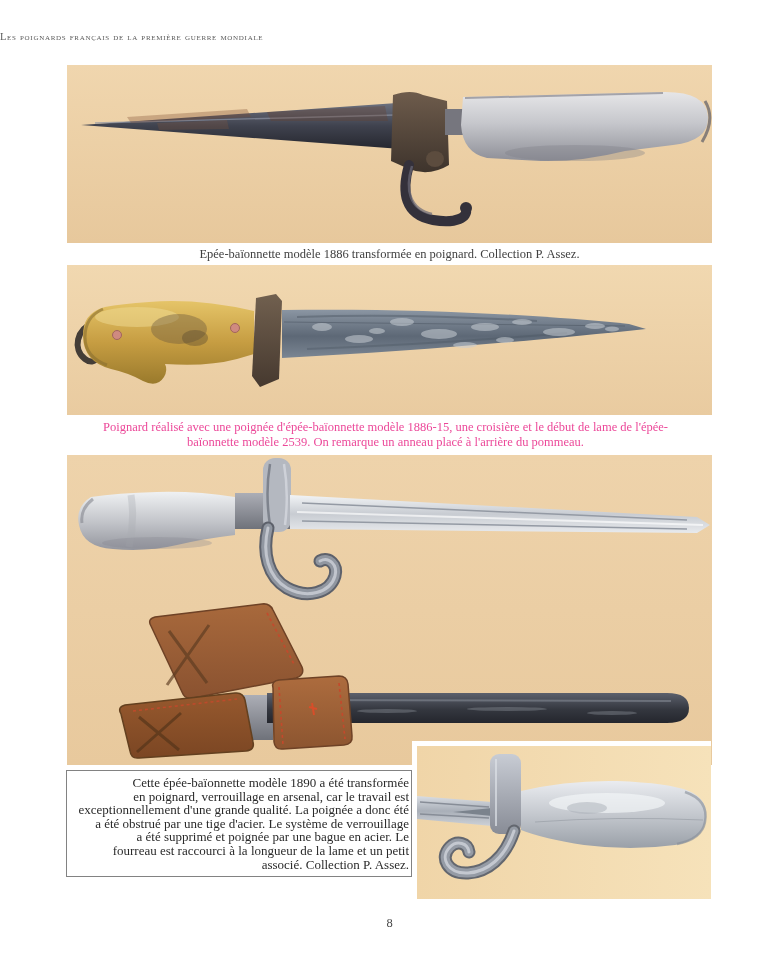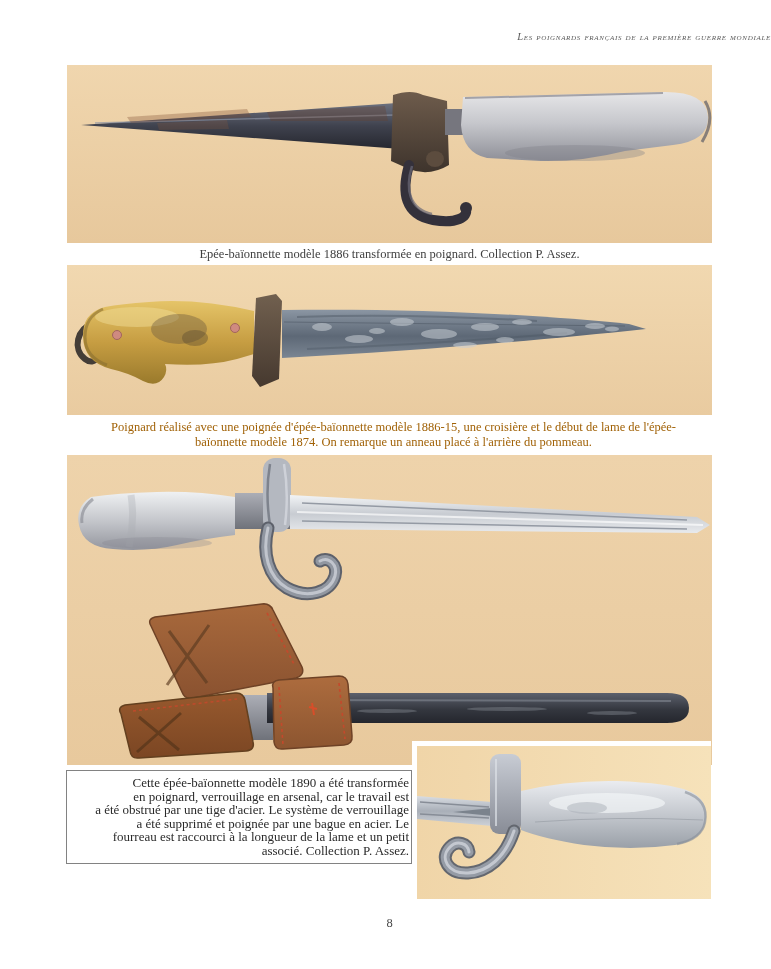--- a/index.html
+++ b/index.html
@@ -1,35 +1,35 @@
 <!DOCTYPE html>
 <html><head>
 <meta charset="utf-8">
 <style>
   html,body { margin:0; padding:0; background:#ffffff; }
   .page {
     position:relative; width:771px; height:969px; background:#ffffff;
     font-family:"Liberation Serif", serif; color:#2f2f2f; overflow:hidden;
   }
   .running-header {
-    position:absolute; top:31px; left:0; width:100%; text-align:right;
-    font-style:italic; font-variant:small-caps; font-size:10.5px;
+    position:absolute; top:31px; left:0; width:100%; text-align:left;
+    font-variant:small-caps; font-size:10.5px;
     letter-spacing:0.7px; color:#5a5a5a;
   }
   .photo { position:absolute; left:67px; line-height:0; }
   .photo1 { top:65px; }
   .photo2 { top:265px; }
   .photo3 { top:455px; }
   .caption1 {
     position:absolute; top:247px; left:67px; width:645px; text-align:center;
     font-size:12.5px; color:#404040;
   }
   .caption2 {
-    position:absolute; top:420px; left:48px; width:691px; text-align:center;
-    font-size:12.5px; line-height:15px; color:#a16207;
+    position:absolute; top:420px; left:40px; width:691px; text-align:center;
+    font-size:12.5px; line-height:15px; color:#ec4899;
   }
   .inset-frame {
     position:absolute; left:412px; top:741px; line-height:0;
     border-left:5px solid #ffffff; border-top:5px solid #ffffff;
   }
   .note-box {
     position:absolute; left:66px; top:770px; width:346px; box-sizing:border-box;
     border:1px solid #828282; background:#ffffff; padding:5px 2px;
     text-align:right; font-size:13px; line-height:13.6px; color:#2a2a2a;
     overflow:hidden;
@@ -151,21 +151,21 @@
             <ellipse cx="398" cy="80" rx="12" ry="3"></ellipse>
           <ellipse cx="438" cy="75" rx="9" ry="3"></ellipse>
             <ellipse cx="545" cy="64" rx="7" ry="2.5"></ellipse>
         </g>
       </g>
     </svg>
   </div>
 
   <div class="caption2">
     <div>Poignard réalisé avec une poignée d'épée-baïonnette modèle 1886-15, une croisière et le début de lame de l'épée-</div>
-    <div>baïonnette modèle 1874. On remarque un anneau placé à l'arrière du pommeau.</div>
+    <div>baïonnette modèle 2539. On remarque un anneau placé à l'arrière du pommeau.</div>
   </div>
 
   <div class="photo photo3">
     <svg width="645" height="310" viewBox="0 0 645 310">
       <defs>
         <linearGradient id="p3bg" x1="0" y1="0" x2="0" y2="1">
             <stop offset="0" stop-color="#eed3ab"></stop>
             <stop offset="1" stop-color="#e8c99d"></stop>
           </linearGradient>
         <linearGradient id="p3steel" x1="0" y1="0" x2="0" y2="1">
@@ -298,20 +298,21 @@
         <path d="M97,85 C88,112 70,126 51,127 C31,128 22,112 33,101 C40,94 51,97 52,106" fill="none" stroke="#63676f" stroke-width="13" stroke-linecap="round"></path>
         <path d="M97,85 C88,112 70,126 51,127 C31,128 22,112 33,101 C40,94 51,97 52,106" fill="none" stroke="#959ba5" stroke-width="9" stroke-linecap="round"></path>
         <path d="M97,85 C88,112 70,126 51,127 C31,128 22,112 33,101 C40,94 51,97 52,106" fill="none" stroke="#c9cdd5" stroke-width="3" stroke-linecap="round" opacity="0.9"></path>
       </g>
     </svg>
   </div>
 
   <div class="note-box">
     <div class="note-line">Cette épée-baïonnette modèle 1890 a été transformée</div>
     <div class="note-line">en poignard, verrouillage en arsenal, car le travail est</div>
+    <div class="note-line">exceptionnellement d'une grande qualité. La poignée a donc été</div>
     <div class="note-line">a été obstrué par une tige d'acier. Le système de verrouillage</div>
     <div class="note-line">a été supprimé et poignée par une bague en acier. Le</div>
     <div class="note-line">fourreau est raccourci à la longueur de la lame et un petit</div>
     <div class="note-line">associé. Collection P. Assez.</div>
   </div>
 
   <div class="page-number">8</div>
 
 </div>
 

